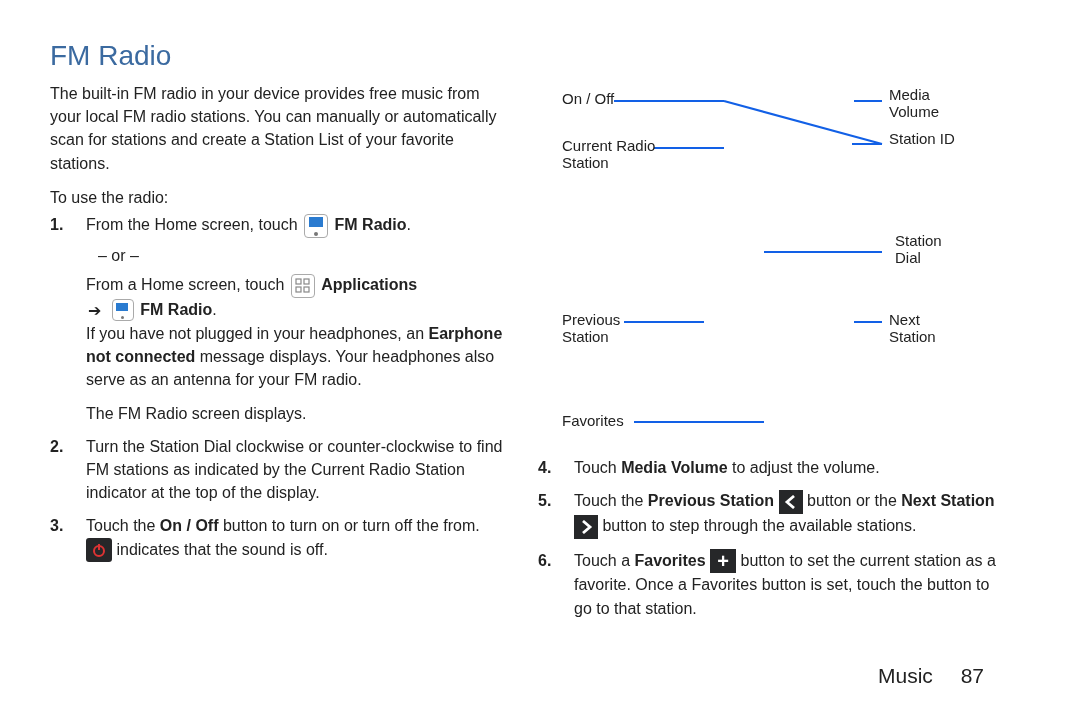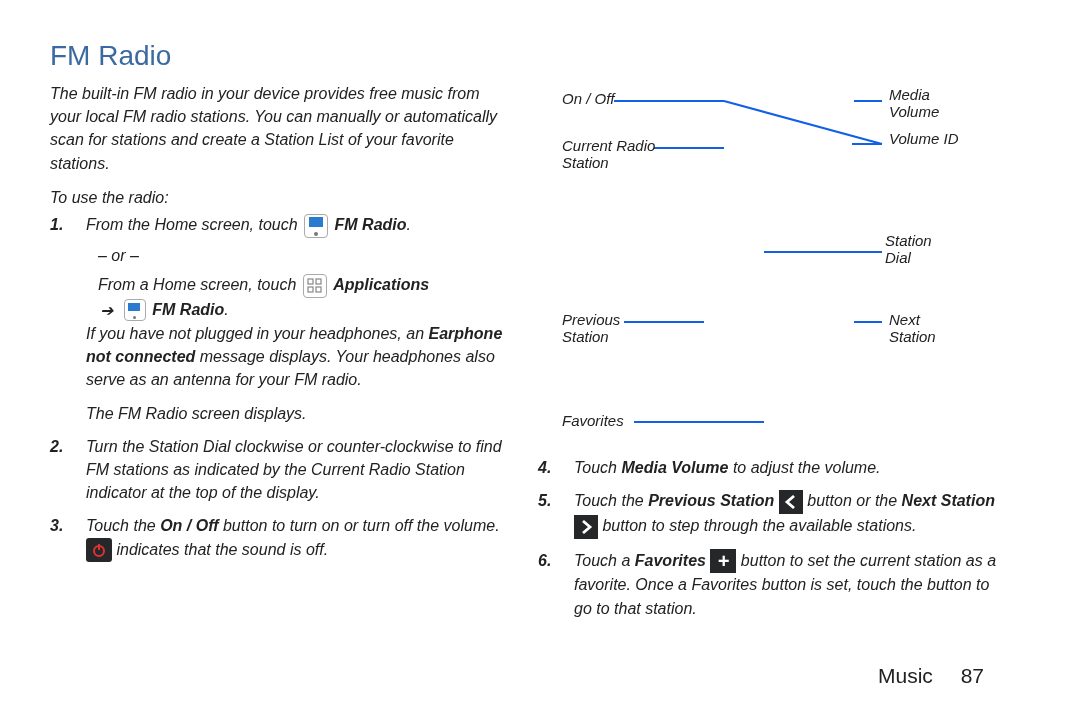--- a/index.html
+++ b/index.html
@@ -20,21 +20,20 @@
     }
     .heading {
       color: #3b6aa0;
       font-size: 28px;
       font-weight: 400;
       margin-bottom: 10px;
     }
     .cols {
       display: flex;
       gap: 17px;
-      font-style: italic;
     }
     .left {
       width: 495px;
       font-size: 16px;
       line-height: 1.45;
     }
     .right {
       width: 495px;
       font-size: 16px;
       line-height: 1.45;
@@ -159,21 +158,21 @@
     .right ol.steps { padding-left: 40px; }
     .right ol.steps > li .num { left: -26px; }
     .footer {
       position: absolute;
       bottom: 32px;
       right: 60px;
       font-size: 21px;
     }
     .footer .pgnum { margin-left: 22px; }
     .para { margin-bottom: 10px; }
-    .indent { margin-left: 12px; }
+    .indent { margin-left: 0px; }
     .or { margin: 6px 12px; }
     .step-arrow {
       display:inline-block;
       vertical-align:middle;
       margin:0 4px 0 2px;
     }
   </style>
 </head>
 <body>
 
@@ -212,21 +211,21 @@
             <span>If you have not plugged in your headphones, an </span><span class="bold">Earphone not connected</span><span> message displays. Your headphones also serve as an antenna for your FM radio.</span>
           </div>
           <div class="para" style="margin-top:10px;">The FM Radio screen displays.</div>
         </li>
         <li>
           <span class="num">2.</span>
           <span>Turn the Station Dial clockwise or counter-clockwise to find FM stations as indicated by the Current Radio Station indicator at the top of the display.</span>
         </li>
         <li>
           <span class="num">3.</span>
-          <span>Touch the </span><span class="bold">On / Off</span><span> button to turn on or turn off the volume. </span>
+          <span>Touch the </span><span class="bold">On / Off</span><span> button to turn on or turn off the from. </span>
           <span class="icon-power">
             <svg width="16" height="16" viewBox="0 0 16 16">
               <circle cx="8" cy="9" r="5" fill="none" stroke="#d33" stroke-width="2"></circle>
               <line x1="8" y1="2" x2="8" y2="8" stroke="#d33" stroke-width="2"></line>
             </svg>
           </span>
           <span> indicates that the sound is off.</span>
         </li>
       </ol>
     </div>
@@ -249,22 +248,22 @@
 
           <line x1="90" y1="240" x2="170" y2="240" stroke="#1260e6" stroke-width="2"></line>
 
           <line x1="348" y1="240" x2="320" y2="240" stroke="#1260e6" stroke-width="2"></line>
 
           <line x1="100" y1="340" x2="230" y2="340" stroke="#1260e6" stroke-width="2"></line>
         </svg>
         <span class="dlabel" style="left:28px; top:8px;">On / Off</span>
         <span class="dlabel" style="left:355px; top:4px; width:70px;">Media Volume</span>
         <span class="dlabel" style="left:28px; top:55px; width:110px;">Current Radio Station</span>
-        <span class="dlabel" style="left:355px; top:48px; width:70px;">Volume ID</span>
-        <span class="dlabel" style="left:351px; top:150px; width:70px;">Station Dial</span>
+        <span class="dlabel" style="left:355px; top:48px; width:70px;">Station ID</span>
+        <span class="dlabel" style="left:361px; top:150px; width:70px;">Station Dial</span>
         <span class="dlabel" style="left:28px; top:229px; width:80px;">Previous Station</span>
         <span class="dlabel" style="left:355px; top:229px; width:70px;">Next Station</span>
         <span class="dlabel" style="left:28px; top:330px;">Favorites</span>
       </div>
 
       <ol class="steps">
         <li>
           <span class="num">4.</span>
           <span>Touch </span><span class="bold">Media Volume</span><span> to adjust the volume.</span>
         </li>

